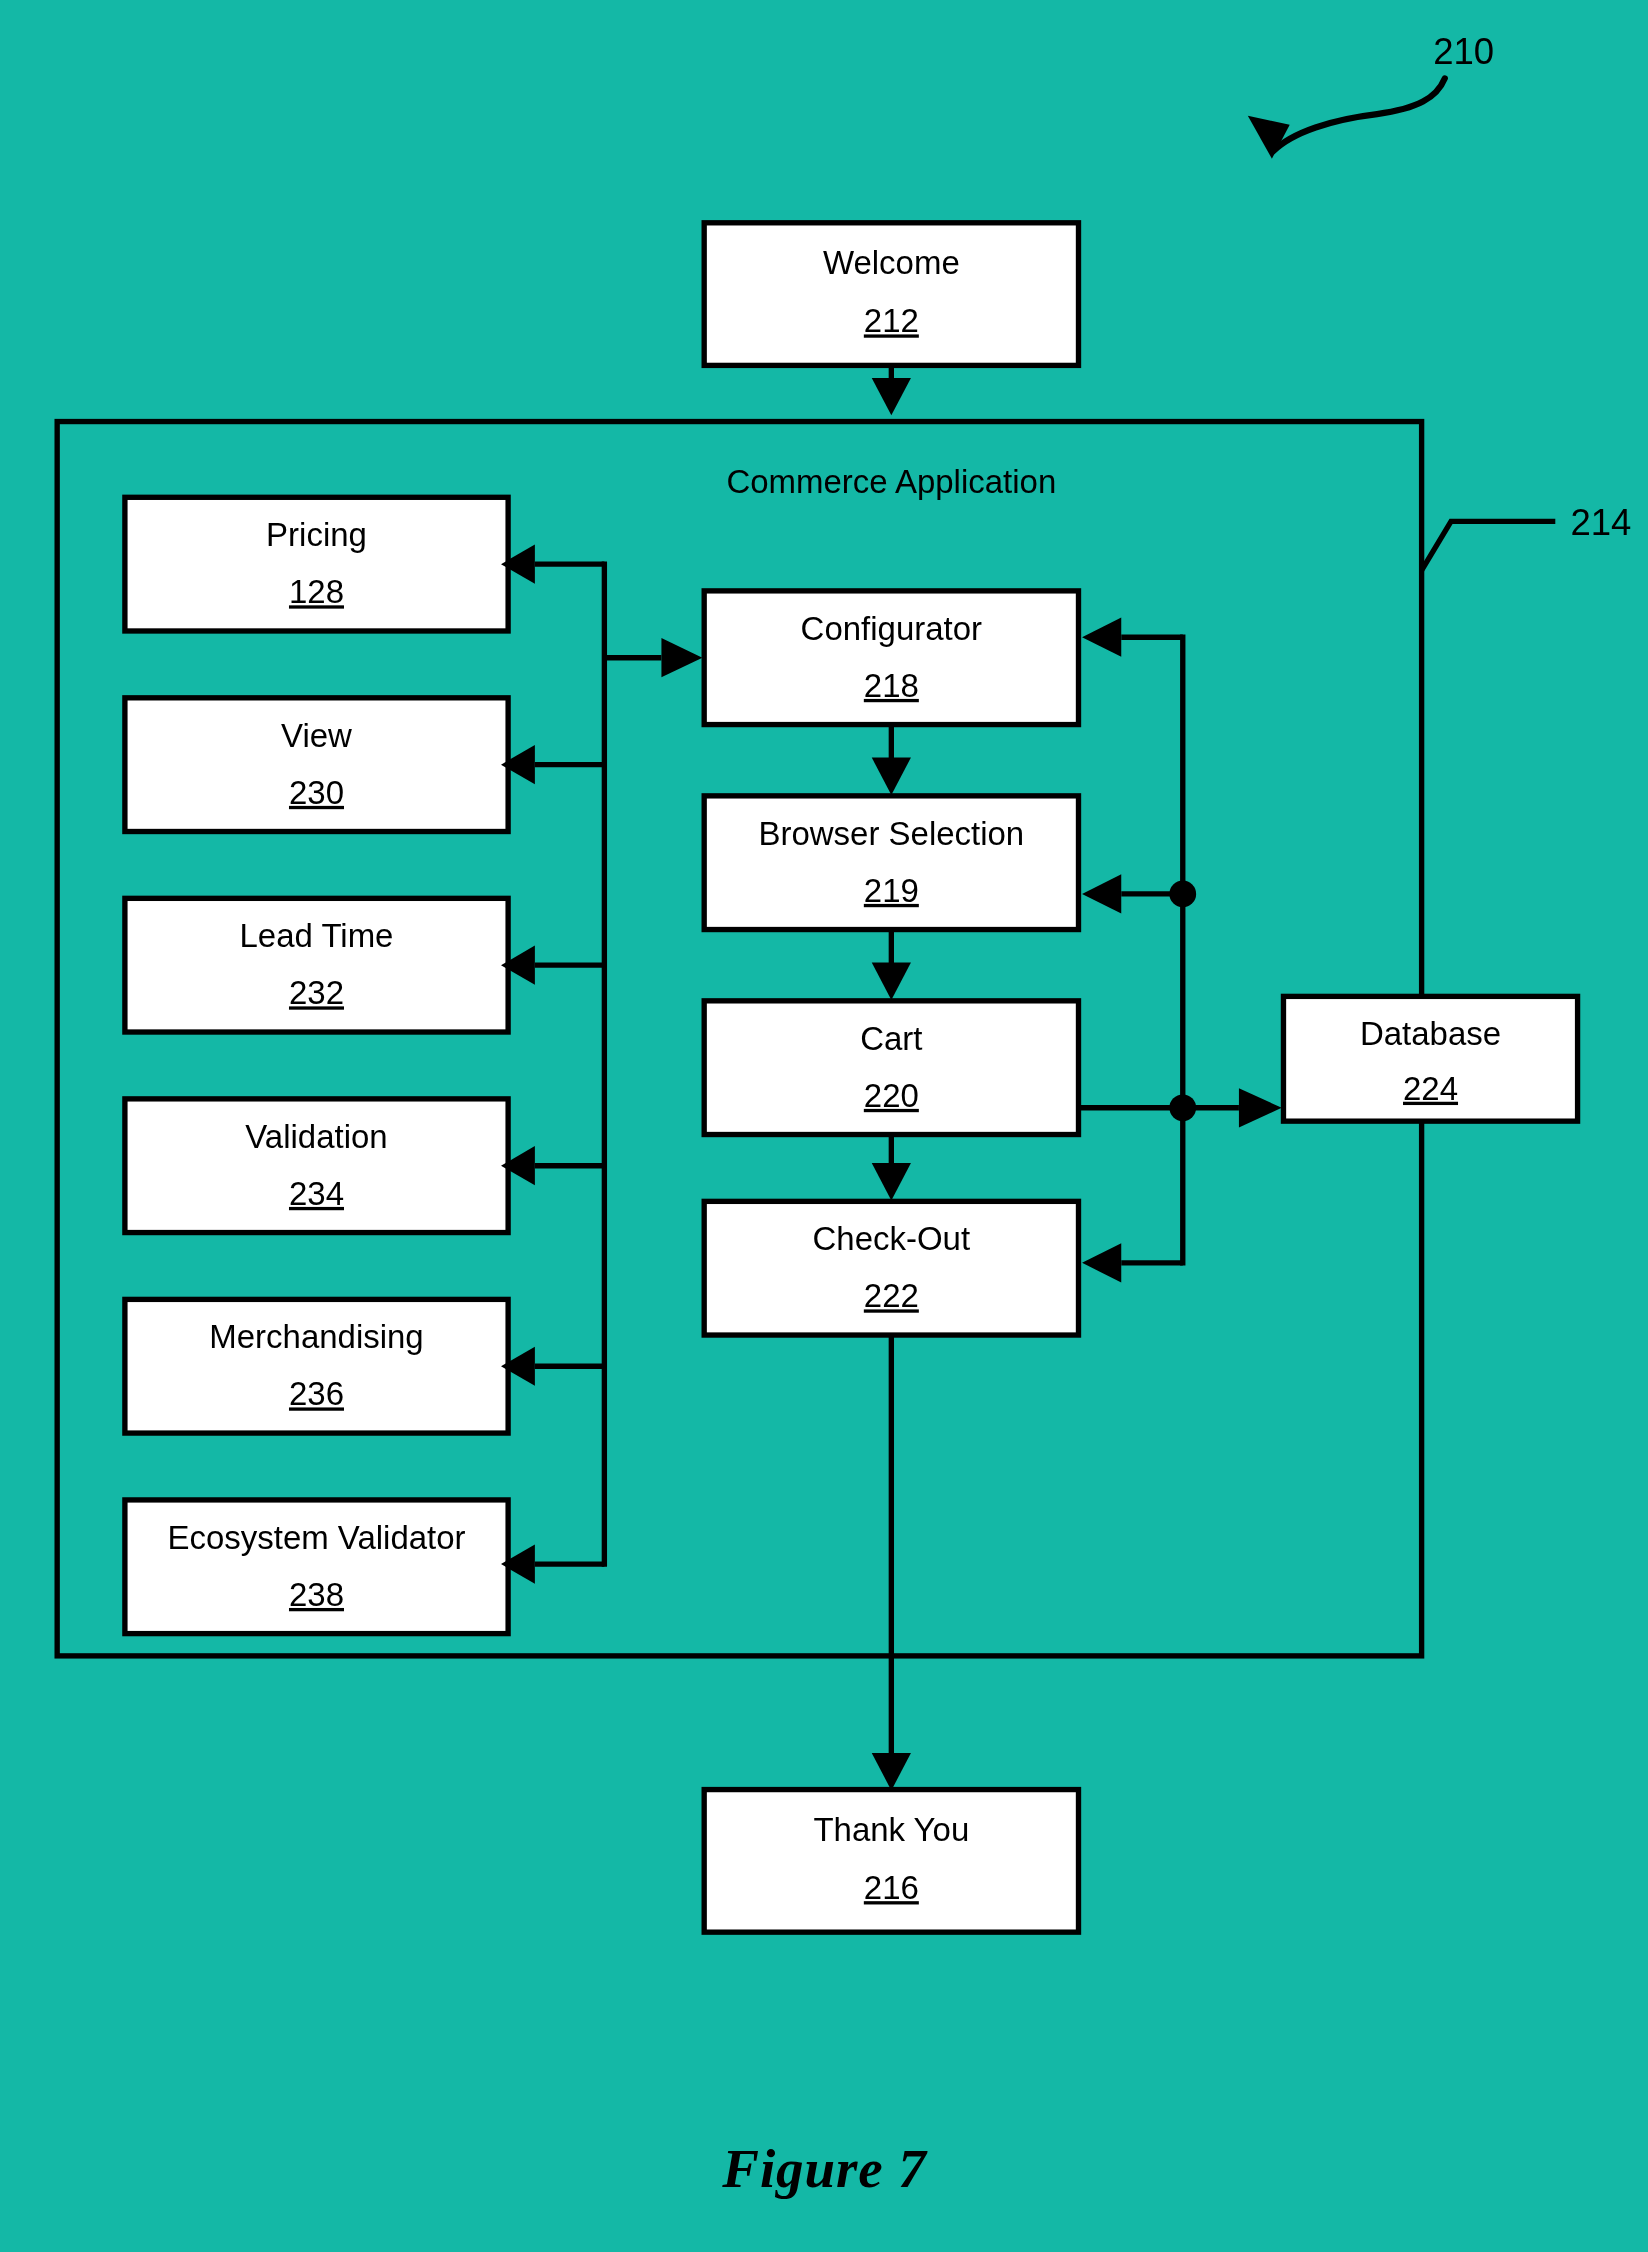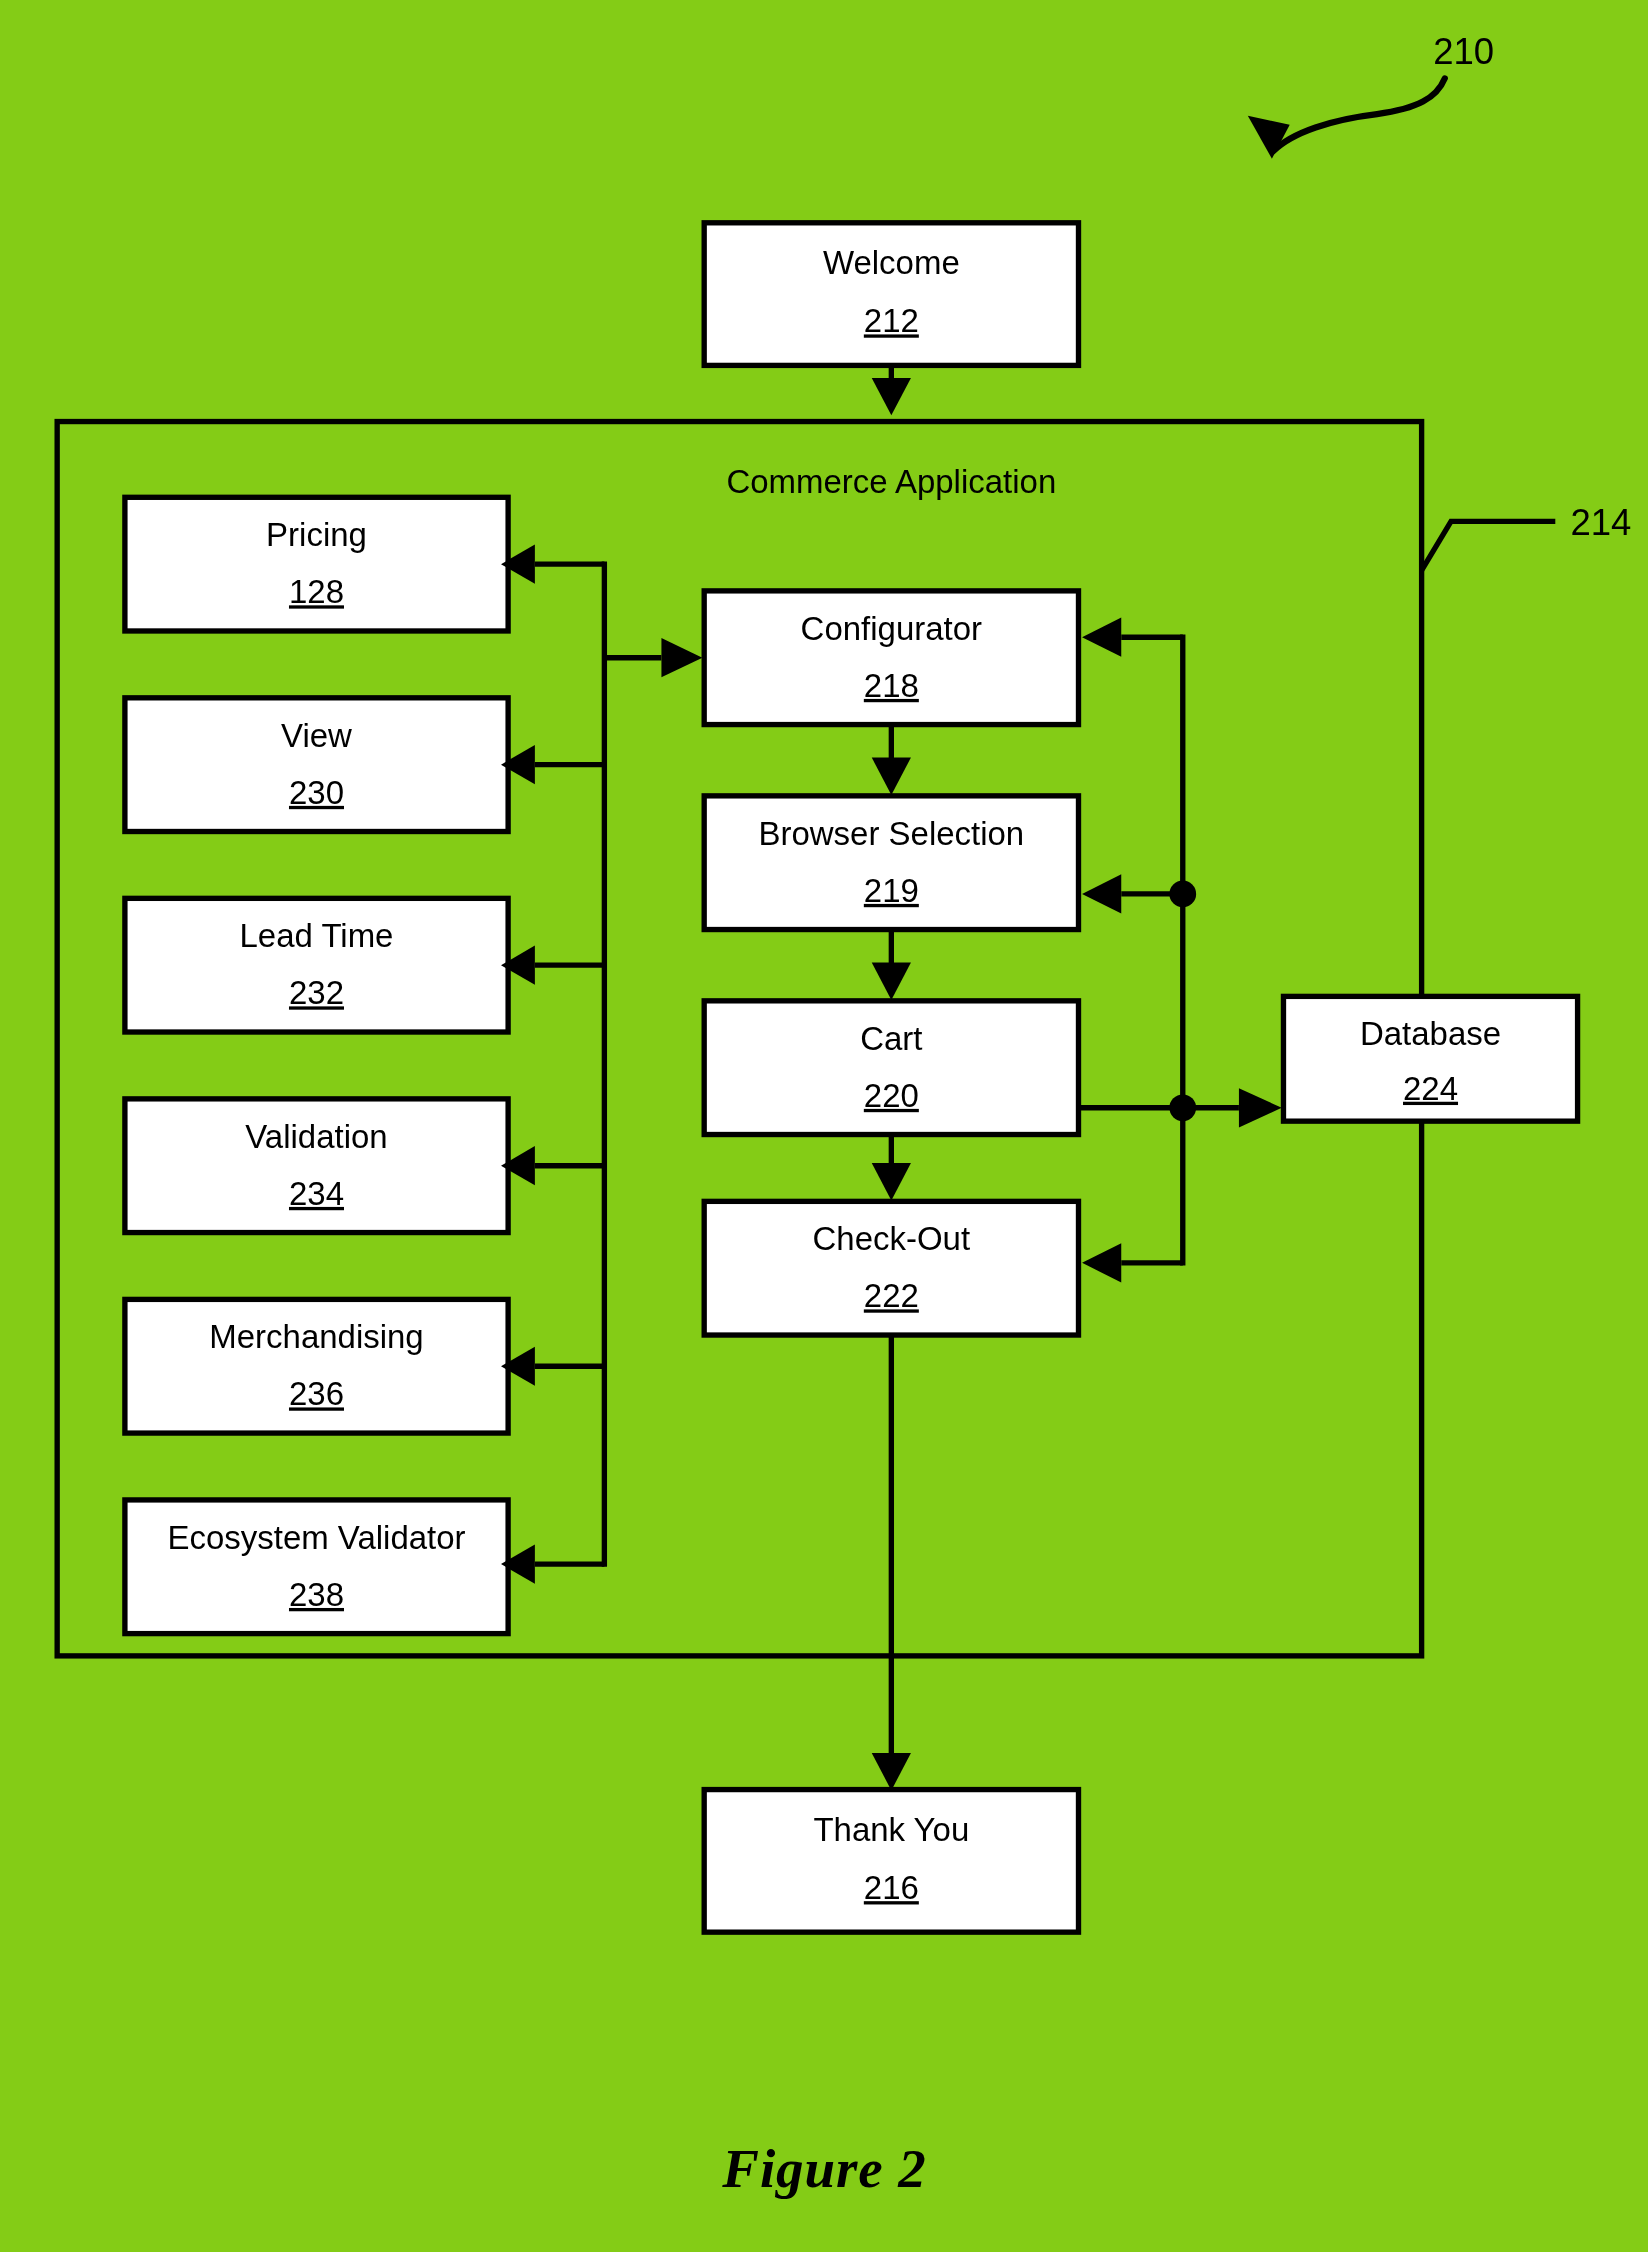--- a/index.html
+++ b/index.html
@@ -9,21 +9,21 @@
     background: #ffffff;
   }
   body {
     font-family: "Liberation Sans", sans-serif;
     color: #000000;
   }
   #page {
     position: relative;
     width: 1649px;
     height: 2253px;
-    background: #84cc16;
+    background: #14b8a6;
     overflow: hidden;
   }
   #diagram-svg {
     position: absolute;
     left: 0;
     top: 0;
     width: 1649px;
     height: 2253px;
     display: block;
   }
@@ -266,16 +266,16 @@
     </g>
 
     <g>
       <rect class="box-rect" x="790" y="2008" width="420" height="160"></rect>
       <text class="node-text" x="1000" y="2066">Thank You</text>
       <text class="node-ref" x="1000" y="2131">216</text>
     </g>
 
   </svg>
 
-  <div class="fig-caption">Figure 2</div>
+  <div class="fig-caption">Figure 7</div>
 
 </div>
 
 
 </body></html>

